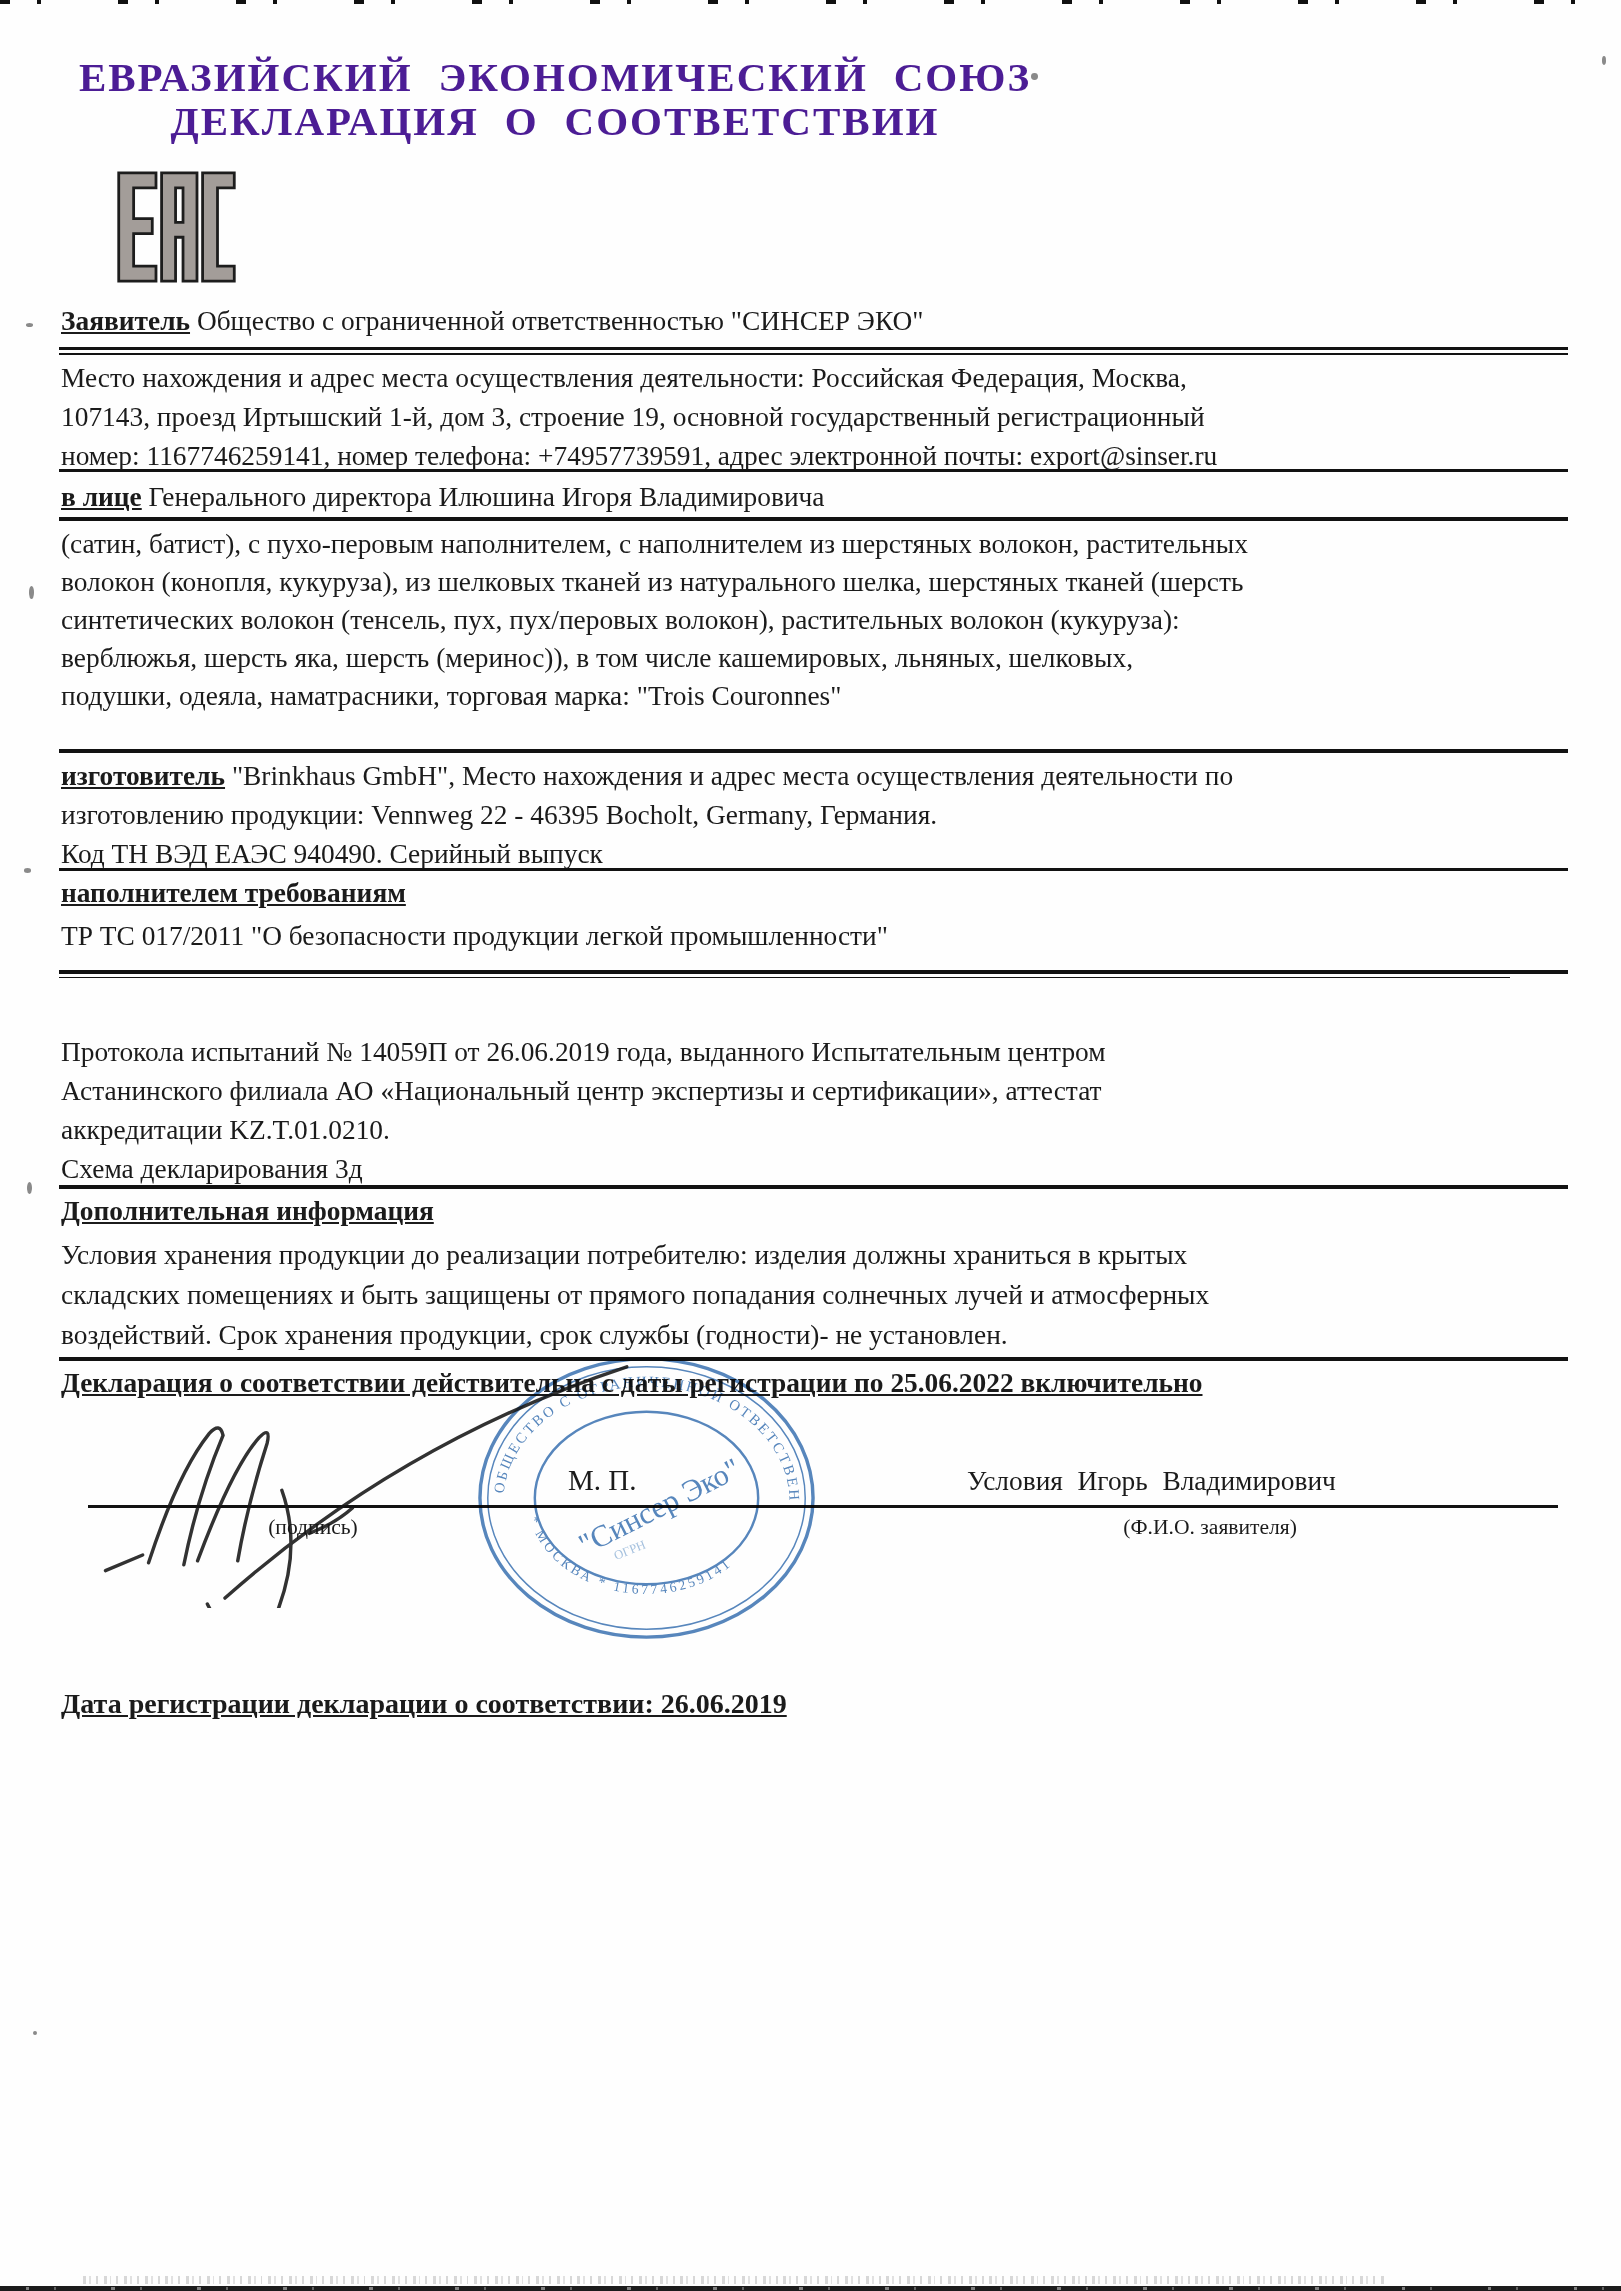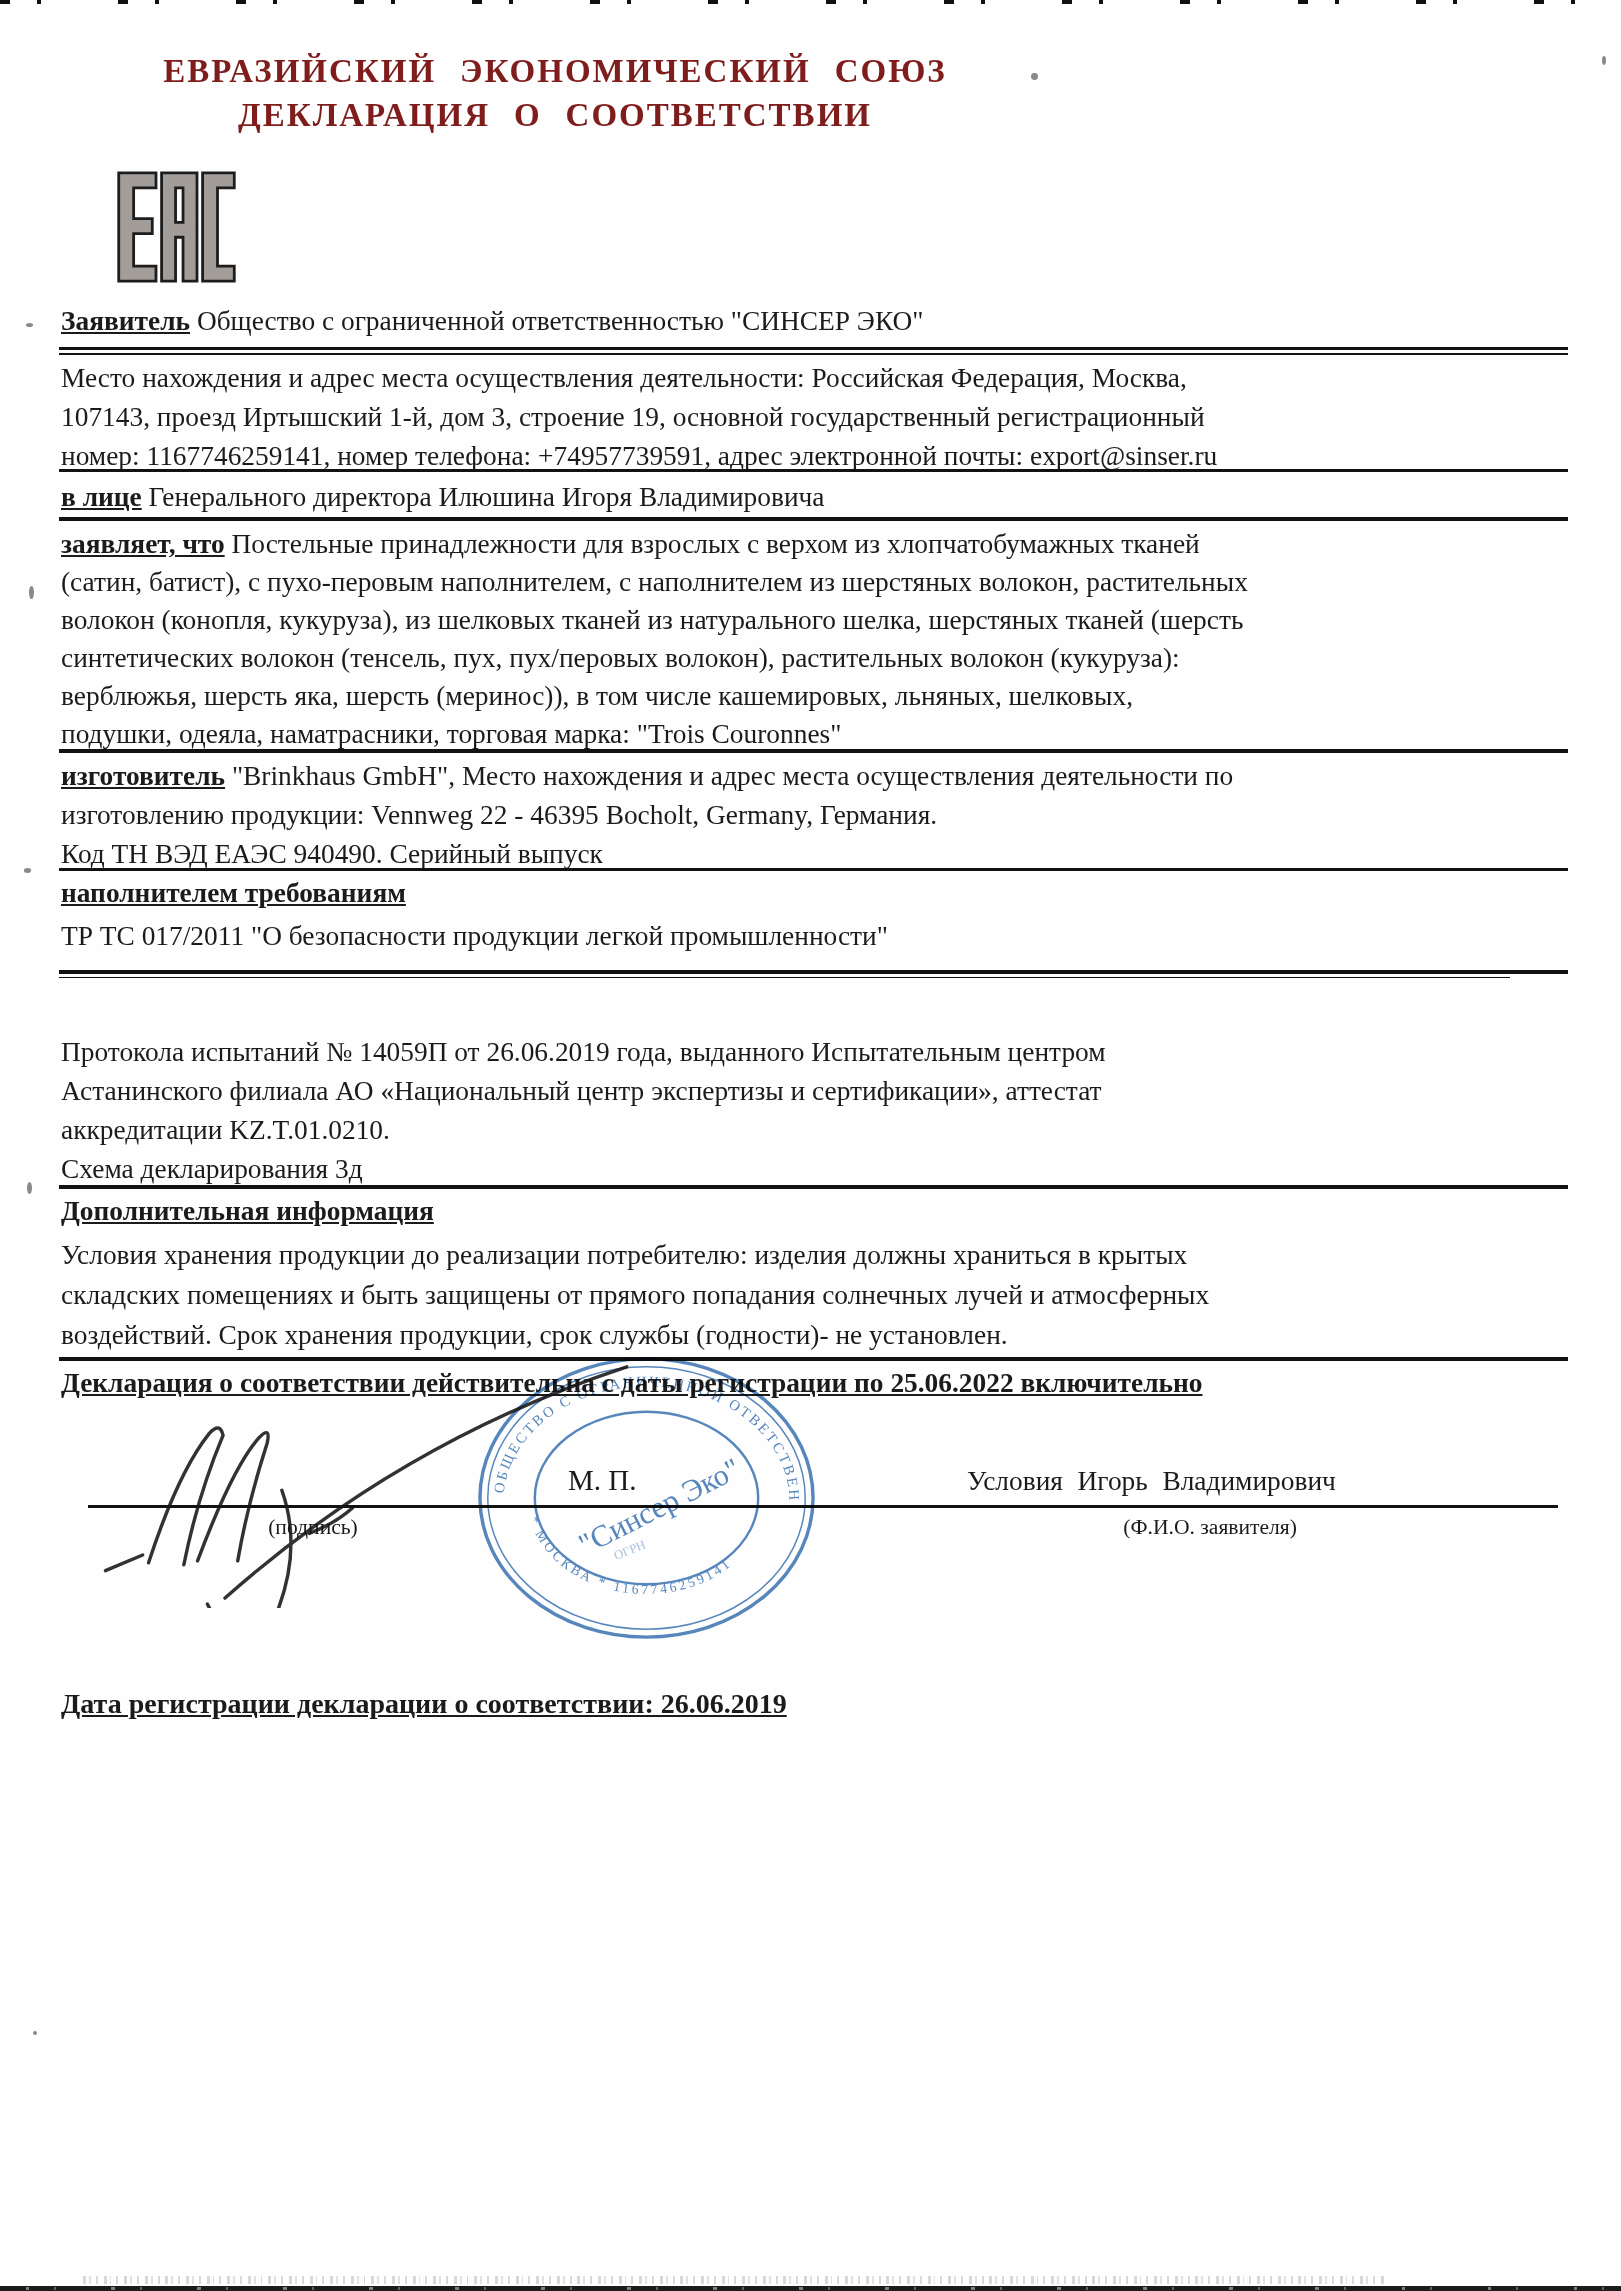--- a/index.html
+++ b/index.html
@@ -3,21 +3,21 @@
 <meta charset="utf-8">
 <style>
   html,body{margin:0;padding:0;background:#ffffff;}
   #page{
     position:relative;width:1621px;height:2292px;background:#fefefe;overflow:hidden;
     font-family:"Liberation Serif","DejaVu Serif",serif;color:#1b1b1b;
   }
   .abs{position:absolute;}
   .t{font-size:27.4px;line-height:39px;white-space:nowrap;}
   .b{font-weight:bold;text-decoration:underline;}
-  .title{font-weight:bold;font-size:33px;letter-spacing:2px;word-spacing:13.7px;text-align:center;white-space:nowrap;color:#7f1d1d;}
+  .title{font-weight:bold;font-size:41px;letter-spacing:2px;word-spacing:13.7px;text-align:center;white-space:nowrap;color:#4c1d95;}
   .hr{position:absolute;background:#121212;}
   .speck{position:absolute;background:#8a8a8a;border-radius:50%;}
   .caption{font-size:21.6px;white-space:nowrap;}
   .center{text-align:center;}
   .edge-top{
     position:absolute;left:0;top:0;width:1621px;height:3.9px;
     background:repeating-linear-gradient(90deg,#111 0 9.8px,transparent 9.8px 37px,#111 37px 41px,transparent 41px 118px);
   }
   .edge-bottom{
     position:absolute;left:0;top:2286px;width:1621px;height:5.9px;background:#1c1c1c;
@@ -69,24 +69,20 @@
   </div>
   <div class="hr" style="left:59px;top:469px;width:1509px;height:2.9px;"></div>
 
   <div class="abs t" style="left:61px;top:478px;">
     <span class="b">в лице</span>
     <span>Генерального директора Илюшина Игоря Владимировича</span>
   </div>
   <div class="hr" style="left:59px;top:517px;width:1509px;height:3.9px;"></div>
 
   <div class="abs t lines" style="left:61px;top:525px;line-height:38px;">
-    <div>
-      <span class="b">заявляет, что</span>
-      <span>Постельные принадлежности для взрослых с верхом из хлопчатобумажных тканей</span>
-    </div>
     <div>(сатин, батист), с пухо-перовым наполнителем, с наполнителем из шерстяных волокон, растительных</div>
     <div>волокон (конопля, кукуруза),  из шелковых тканей из натурального шелка,  шерстяных тканей (шерсть</div>
     <div>синтетических волокон (тенсель, пух, пух/перовых волокон), растительных волокон (кукуруза):</div>
     <div>верблюжья, шерсть яка,  шерсть (меринос)), в том числе кашемировых,  льняных, шелковых,</div>
     <div>подушки, одеяла, наматрасники, торговая марка: "Trois Couronnes"</div>
   </div>
   <div class="hr" style="left:59px;top:749px;width:1509px;height:3.9px;"></div>
 
   <div class="abs t lines" style="left:61px;top:757px;">
     <div>

